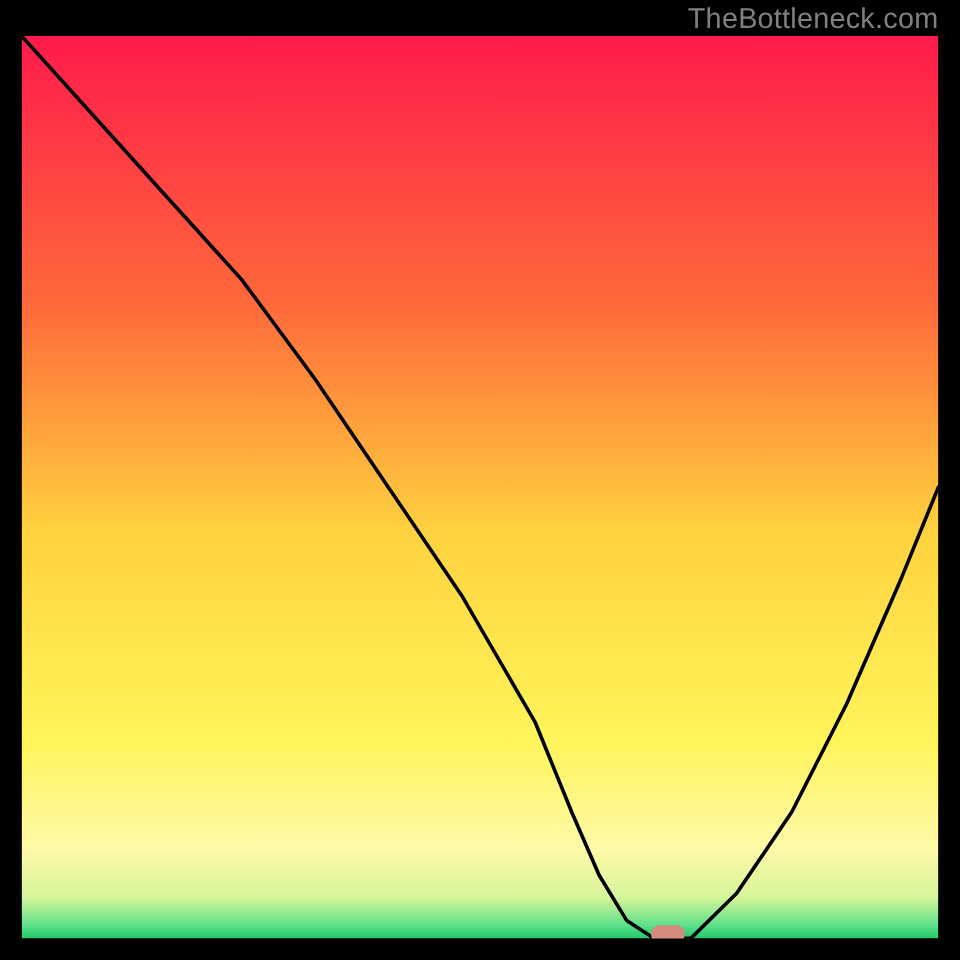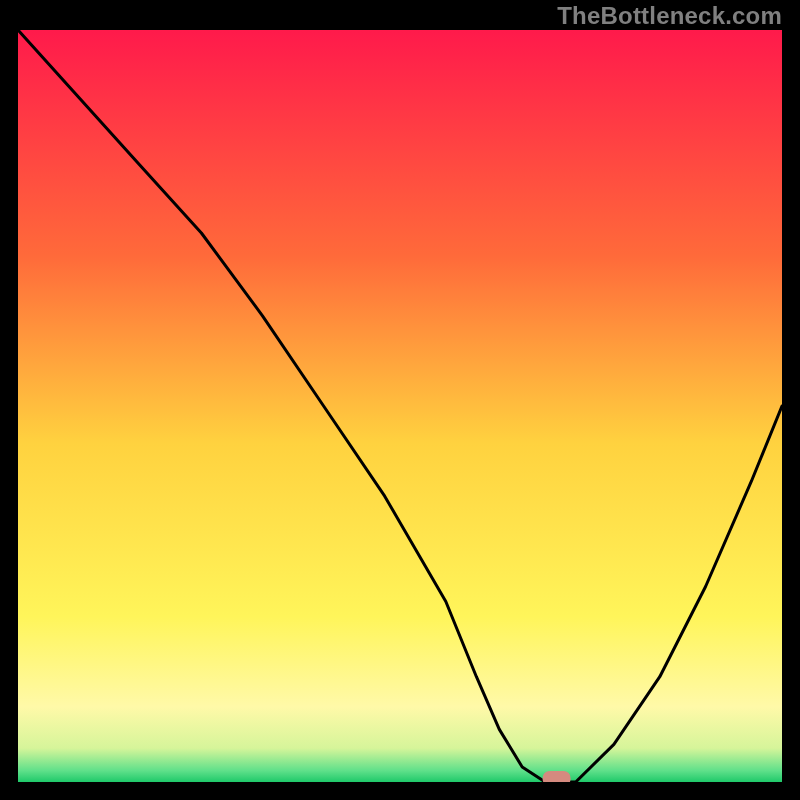--- a/index.html
+++ b/index.html
@@ -16,21 +16,21 @@
     height: 800px;
     background: #000;
   }
   .watermark {
     position: absolute;
     top: 2px;
     right: 18px;
     font-family: Arial, Helvetica, sans-serif;
     font-size: 24px;
     color: #808080;
-    font-weight: 700;
+    font-weight: 400;
     letter-spacing: 0.2px;
   }
   .plot-wrap {
     position: absolute;
     left: 18px;
     top: 30px;
     width: 764px;
     height: 752px;
   }
   svg {

